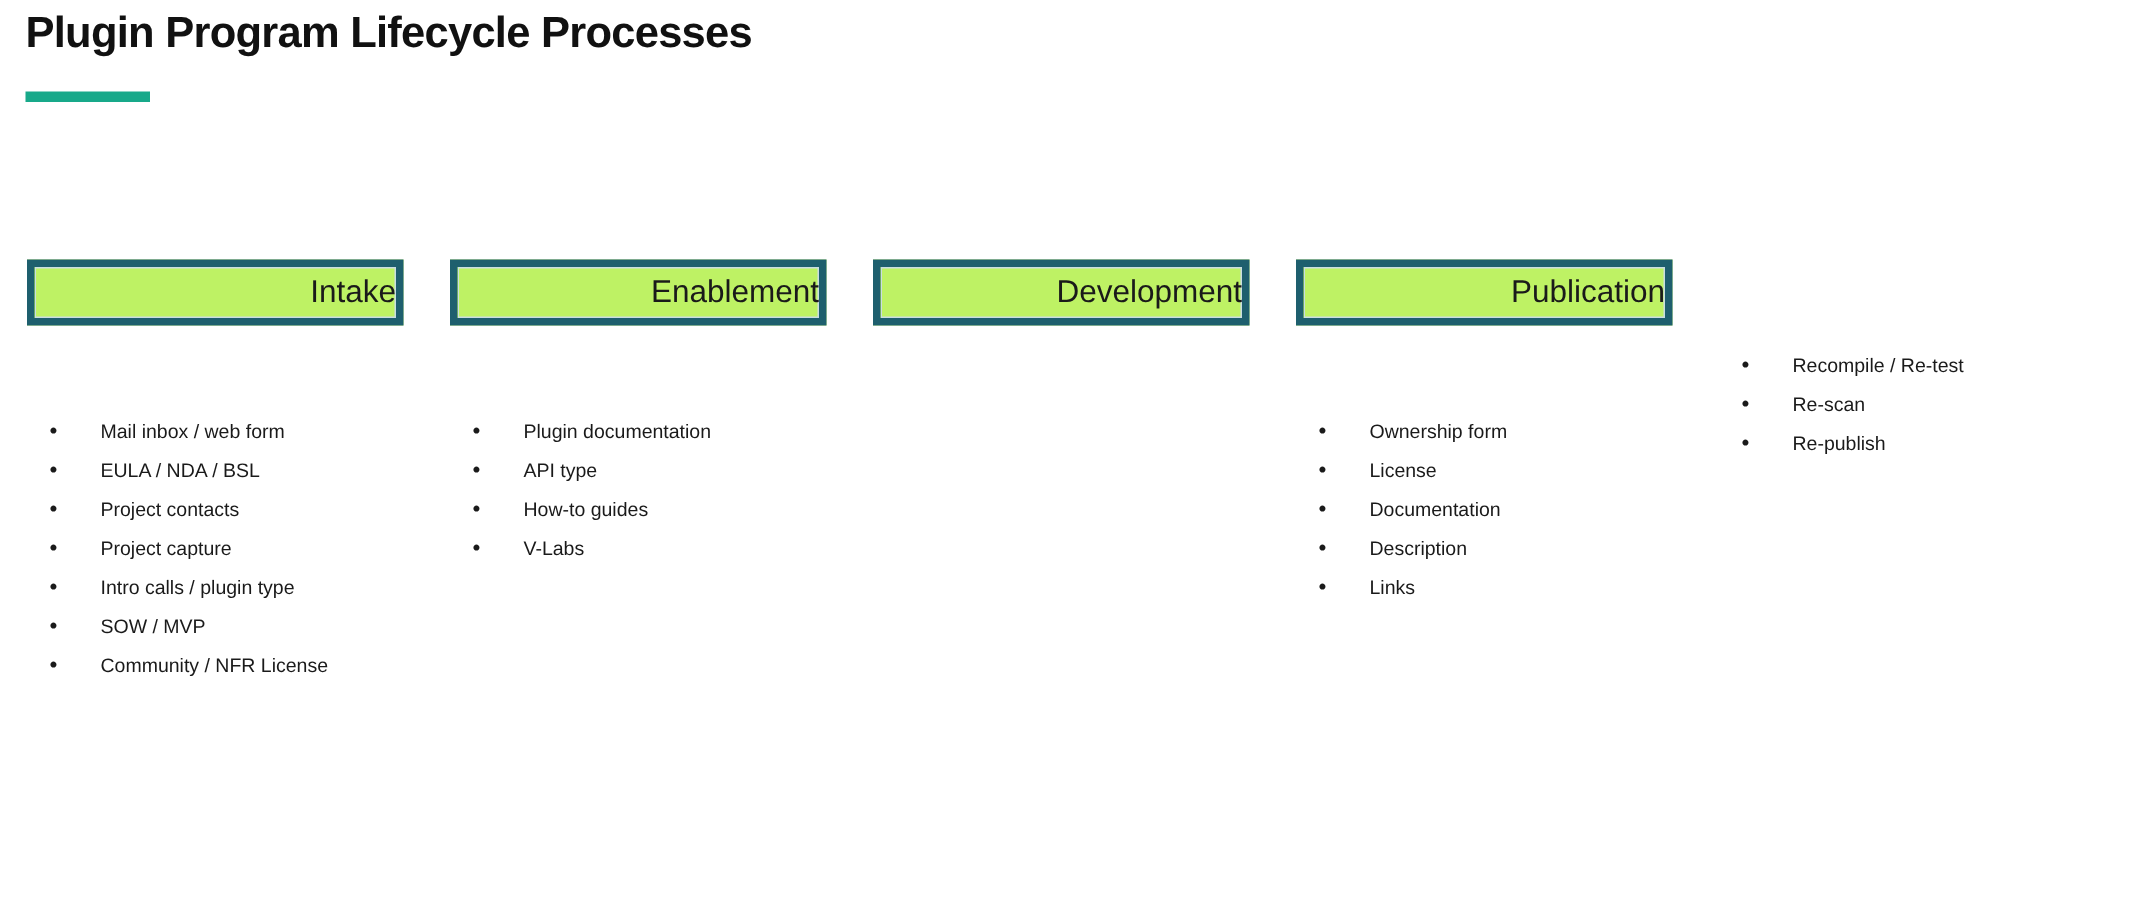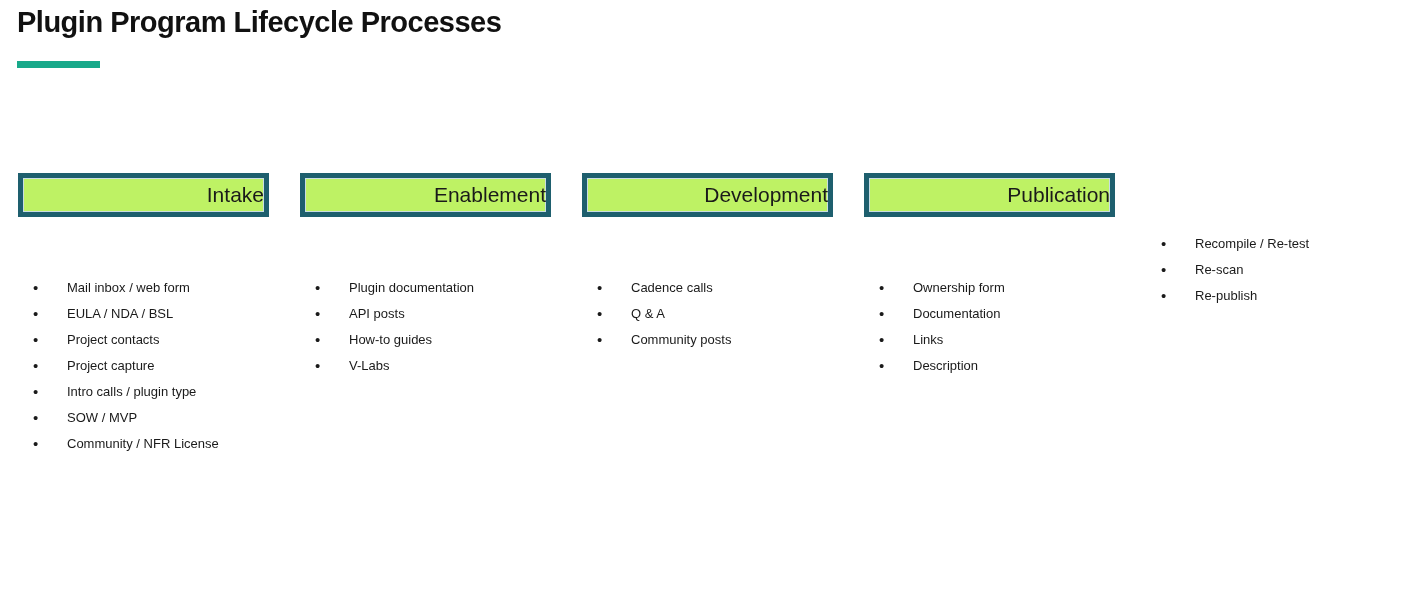--- a/index.html
+++ b/index.html
@@ -108,46 +108,42 @@
         <li>Community / NFR License</li>
       </ul>
   </div>
 
   <div class="stage-column">
     <div class="stage-header-box">
       <span class="stage-label">Enablement</span>
     </div>
     <ul class="stage-items">
         <li>Plugin documentation</li>
-        <li>API posts</li>
+        <li>API type</li>
         <li>How-to guides</li>
         <li>V-Labs</li>
       </ul>
   </div>
 
   <div class="stage-column">
     <div class="stage-header-box">
       <span class="stage-label">Development</span>
     </div>
-    <ul class="stage-items">
-        <li>Cadence calls</li>
-        <li>Q &amp; A</li>
-        <li>Community posts</li>
-      </ul>
   </div>
 
   <div class="stage-column">
     <div class="stage-header-box">
       <span class="stage-label">Publication</span>
     </div>
     <ul class="stage-items">
         <li>Ownership form</li>
+        <li>License</li>
         <li>Documentation</li>
+        <li>Description</li>
         <li>Links</li>
-        <li>Description</li>
       </ul>
   </div>
 
   <div class="stage-column">
     <ul class="stage-items">
         <li>Recompile / Re-test</li>
         <li>Re-scan</li>
         <li>Re-publish</li>
       </ul>
   </div>

